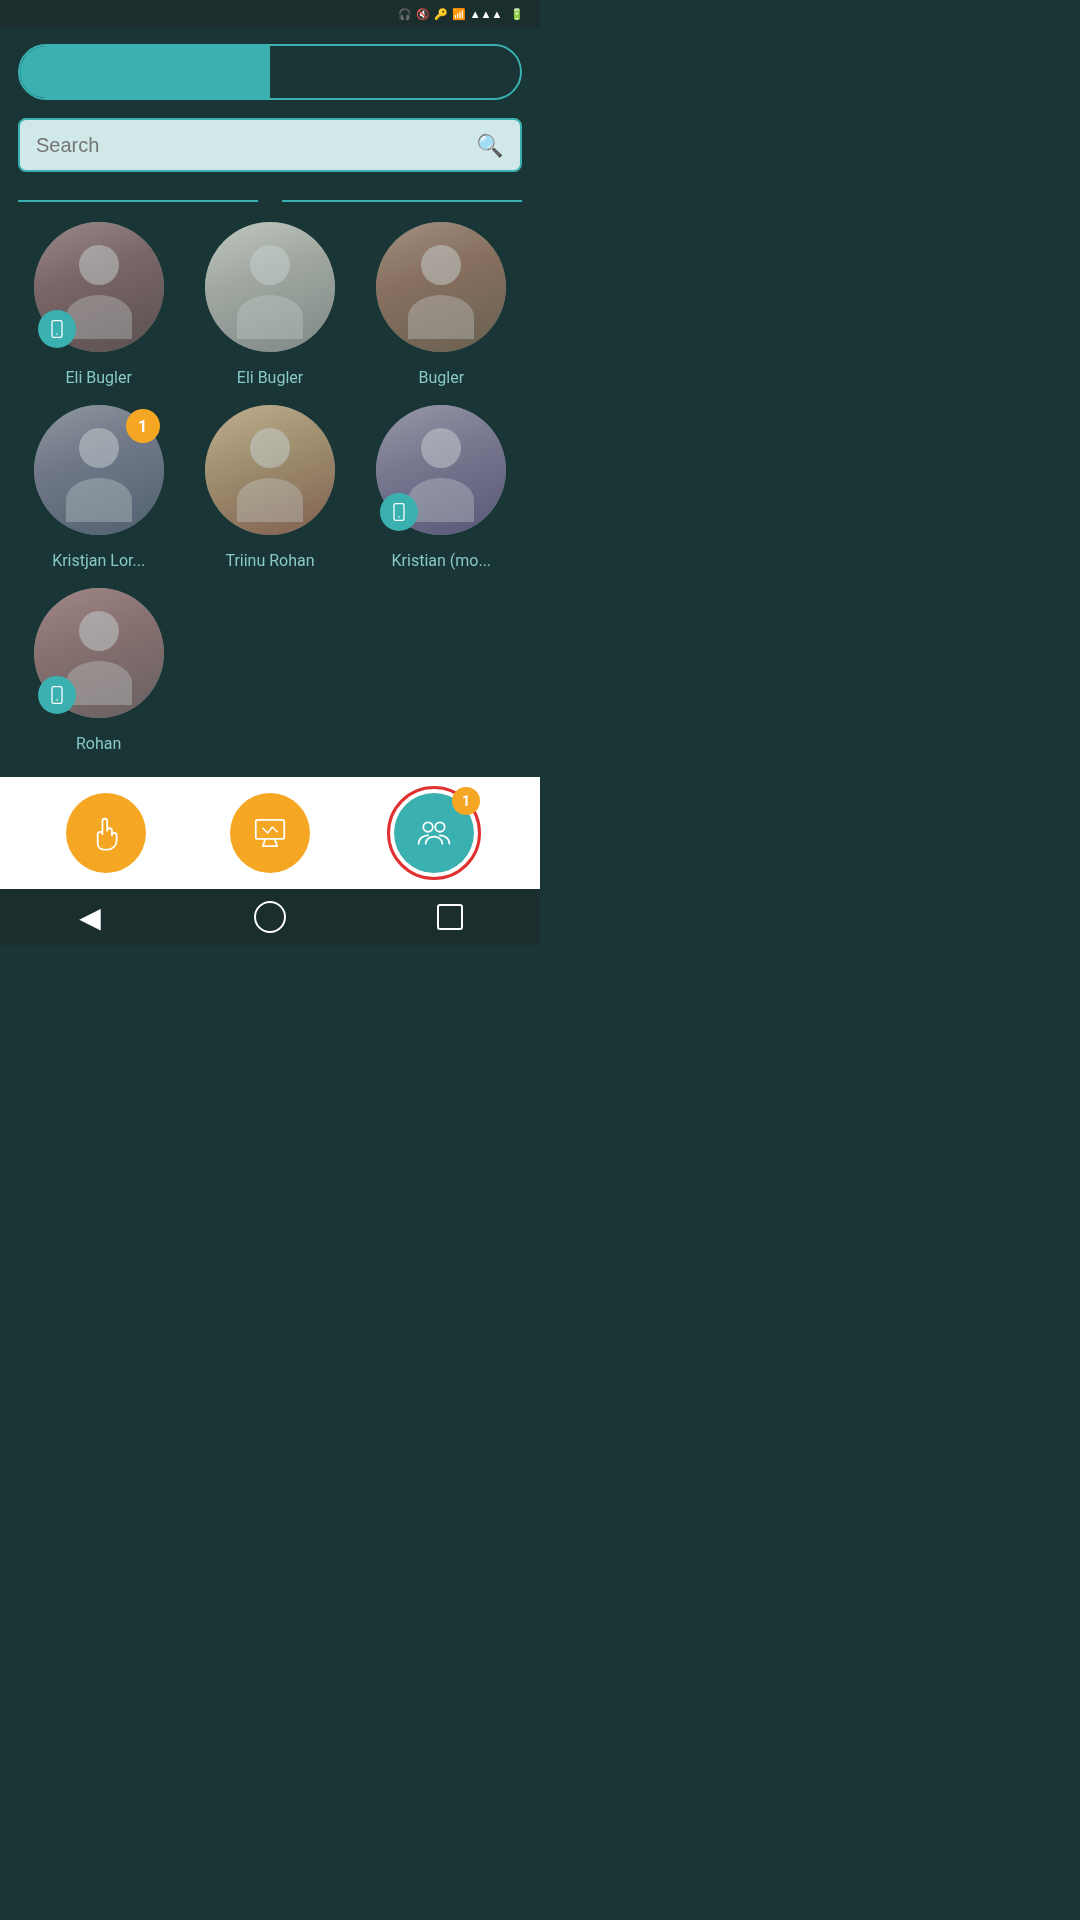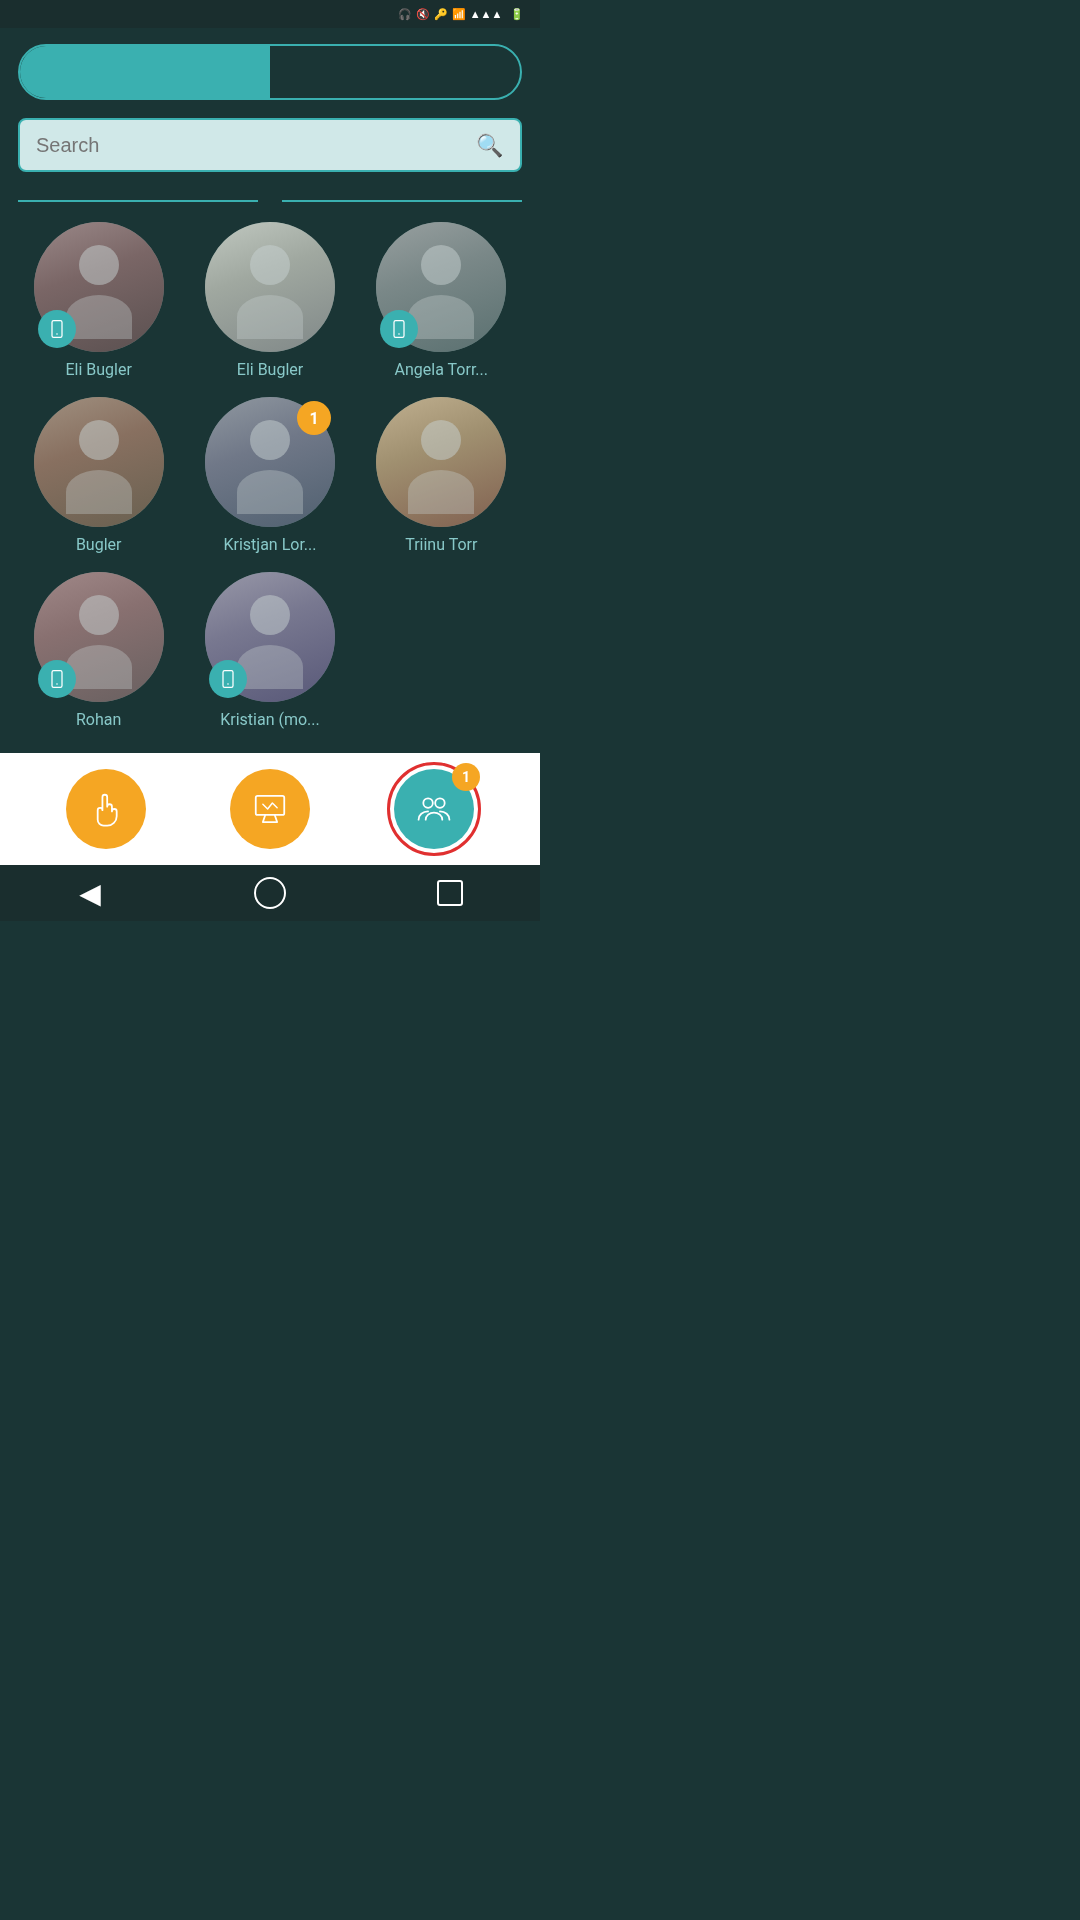--- a/index.html
+++ b/index.html
@@ -101,21 +101,21 @@
     .grid {
       display: grid;
       grid-template-columns: repeat(3, 1fr);
       gap: 18px 10px;
       padding: 10px 18px 0 18px;
     }
     .participant-cell {
       display: flex;
       flex-direction: column;
       align-items: center;
-      gap: 8px;
+      gap: 16px;
       cursor: pointer;
     }
     .avatar-wrap {
       position: relative;
       width: 130px;
       height: 130px;
     }
     .avatar-circle {
       width: 130px;
       height: 130px;
@@ -328,83 +328,69 @@
       <div class="avatar-wrap">
         <div class="avatar-circle">
           <div class="avatar-person avatar-eli3"></div>
         </div>
       </div>
       <div class="participant-name">Eli Bugler</div>
     </div>
     <div class="participant-cell">
       <div class="avatar-wrap">
         <div class="avatar-circle">
-          <div class="avatar-person avatar-angela"></div>
+          <div class="avatar-person avatar-james"></div>
+        </div>
+      </div>
+      <div class="participant-name">Bugler</div>
+    </div>
+    <div class="participant-cell">
+      <div class="avatar-wrap">
+        <div class="avatar-circle">
+          <div class="avatar-person avatar-kristjan"></div>
+        </div>
+        <div class="notif-badge">1</div>
+      </div>
+      <div class="participant-name">Kristjan Lor...</div>
+    </div>
+    <div class="participant-cell">
+      <div class="avatar-wrap">
+        <div class="avatar-circle">
+          <div class="avatar-person avatar-triinu2"></div>
+        </div>
+      </div>
+      <div class="participant-name">Triinu Rohan</div>
+    </div>
+    <div class="participant-cell">
+      <div class="avatar-wrap">
+        <div class="avatar-circle">
+          <div class="avatar-person avatar-kristian2"></div>
         </div>
         <div class="device-badge">
           <svg width="20" height="20" viewBox="0 0 24 24" fill="white">
             <rect x="6" y="2" width="12" height="20" rx="2" ry="2" stroke="white" stroke-width="1.5" fill="none"></rect>
             <circle cx="12" cy="18" r="1" fill="white"></circle>
           </svg>
         </div>
       </div>
-      <div class="participant-name">Angela Torr...</div>
-    </div>
-    <div class="participant-cell">
-      <div class="avatar-wrap">
-        <div class="avatar-circle">
-          <div class="avatar-person avatar-james"></div>
-        </div>
-      </div>
-      <div class="participant-name">Bugler</div>
-    </div>
-    <div class="participant-cell">
-      <div class="avatar-wrap">
-        <div class="avatar-circle">
-          <div class="avatar-person avatar-kristjan"></div>
-        </div>
-        <div class="notif-badge">1</div>
-      </div>
-      <div class="participant-name">Kristjan Lor...</div>
-    </div>
-    <div class="participant-cell">
-      <div class="avatar-wrap">
-        <div class="avatar-circle">
-          <div class="avatar-person avatar-triinu2"></div>
-        </div>
-      </div>
-      <div class="participant-name">Triinu Torr</div>
+      <div class="participant-name">Kristian (mo...</div>
     </div>
     <div class="participant-cell">
       <div class="avatar-wrap">
         <div class="avatar-circle">
           <div class="avatar-person avatar-rohan"></div>
         </div>
         <div class="device-badge">
           <svg width="20" height="20" viewBox="0 0 24 24" fill="white">
             <rect x="6" y="2" width="12" height="20" rx="2" ry="2" stroke="white" stroke-width="1.5" fill="none"></rect>
             <circle cx="12" cy="18" r="1" fill="white"></circle>
           </svg>
         </div>
       </div>
       <div class="participant-name">Rohan</div>
-    </div>
-    <div class="participant-cell">
-      <div class="avatar-wrap">
-        <div class="avatar-circle">
-          <div class="avatar-person avatar-kristian2"></div>
-        </div>
-        <div class="device-badge">
-          <svg width="20" height="20" viewBox="0 0 24 24" fill="white">
-            <rect x="6" y="2" width="12" height="20" rx="2" ry="2" stroke="white" stroke-width="1.5" fill="none"></rect>
-            <circle cx="12" cy="18" r="1" fill="white"></circle>
-          </svg>
-        </div>
-      </div>
-      <div class="participant-name">Kristian (mo...</div>
     </div>
   </div>
 
 <div class="bottom-bar" id="bottom-bar">
     <div style="position: relative; display: flex; align-items: center; justify-content: center;">
       <div class="bottom-btn btn-orange">
         <svg width="38" height="38" viewBox="0 0 64 64" fill="none">
           <path d="M26 12V34M26 12C26 9.8 27.8 8 30 8M30 8C32.2 8 34 9.8 34 12V28M34 28C34 25.8 35.8 24 38 24C40.2 24 42 25.8 42 28V36M42 36C42 33.8 43.8 32 46 32C48.2 32 50 33.8 50 36V44C50 52.8 42.8 60 34 60H28C22.5 60 18 55.5 18 50V34C18 31.8 19.8 30 22 30C24.2 30 26 31.8 26 34" stroke="white" stroke-width="3" stroke-linecap="round"></path>
         </svg>
       </div>

